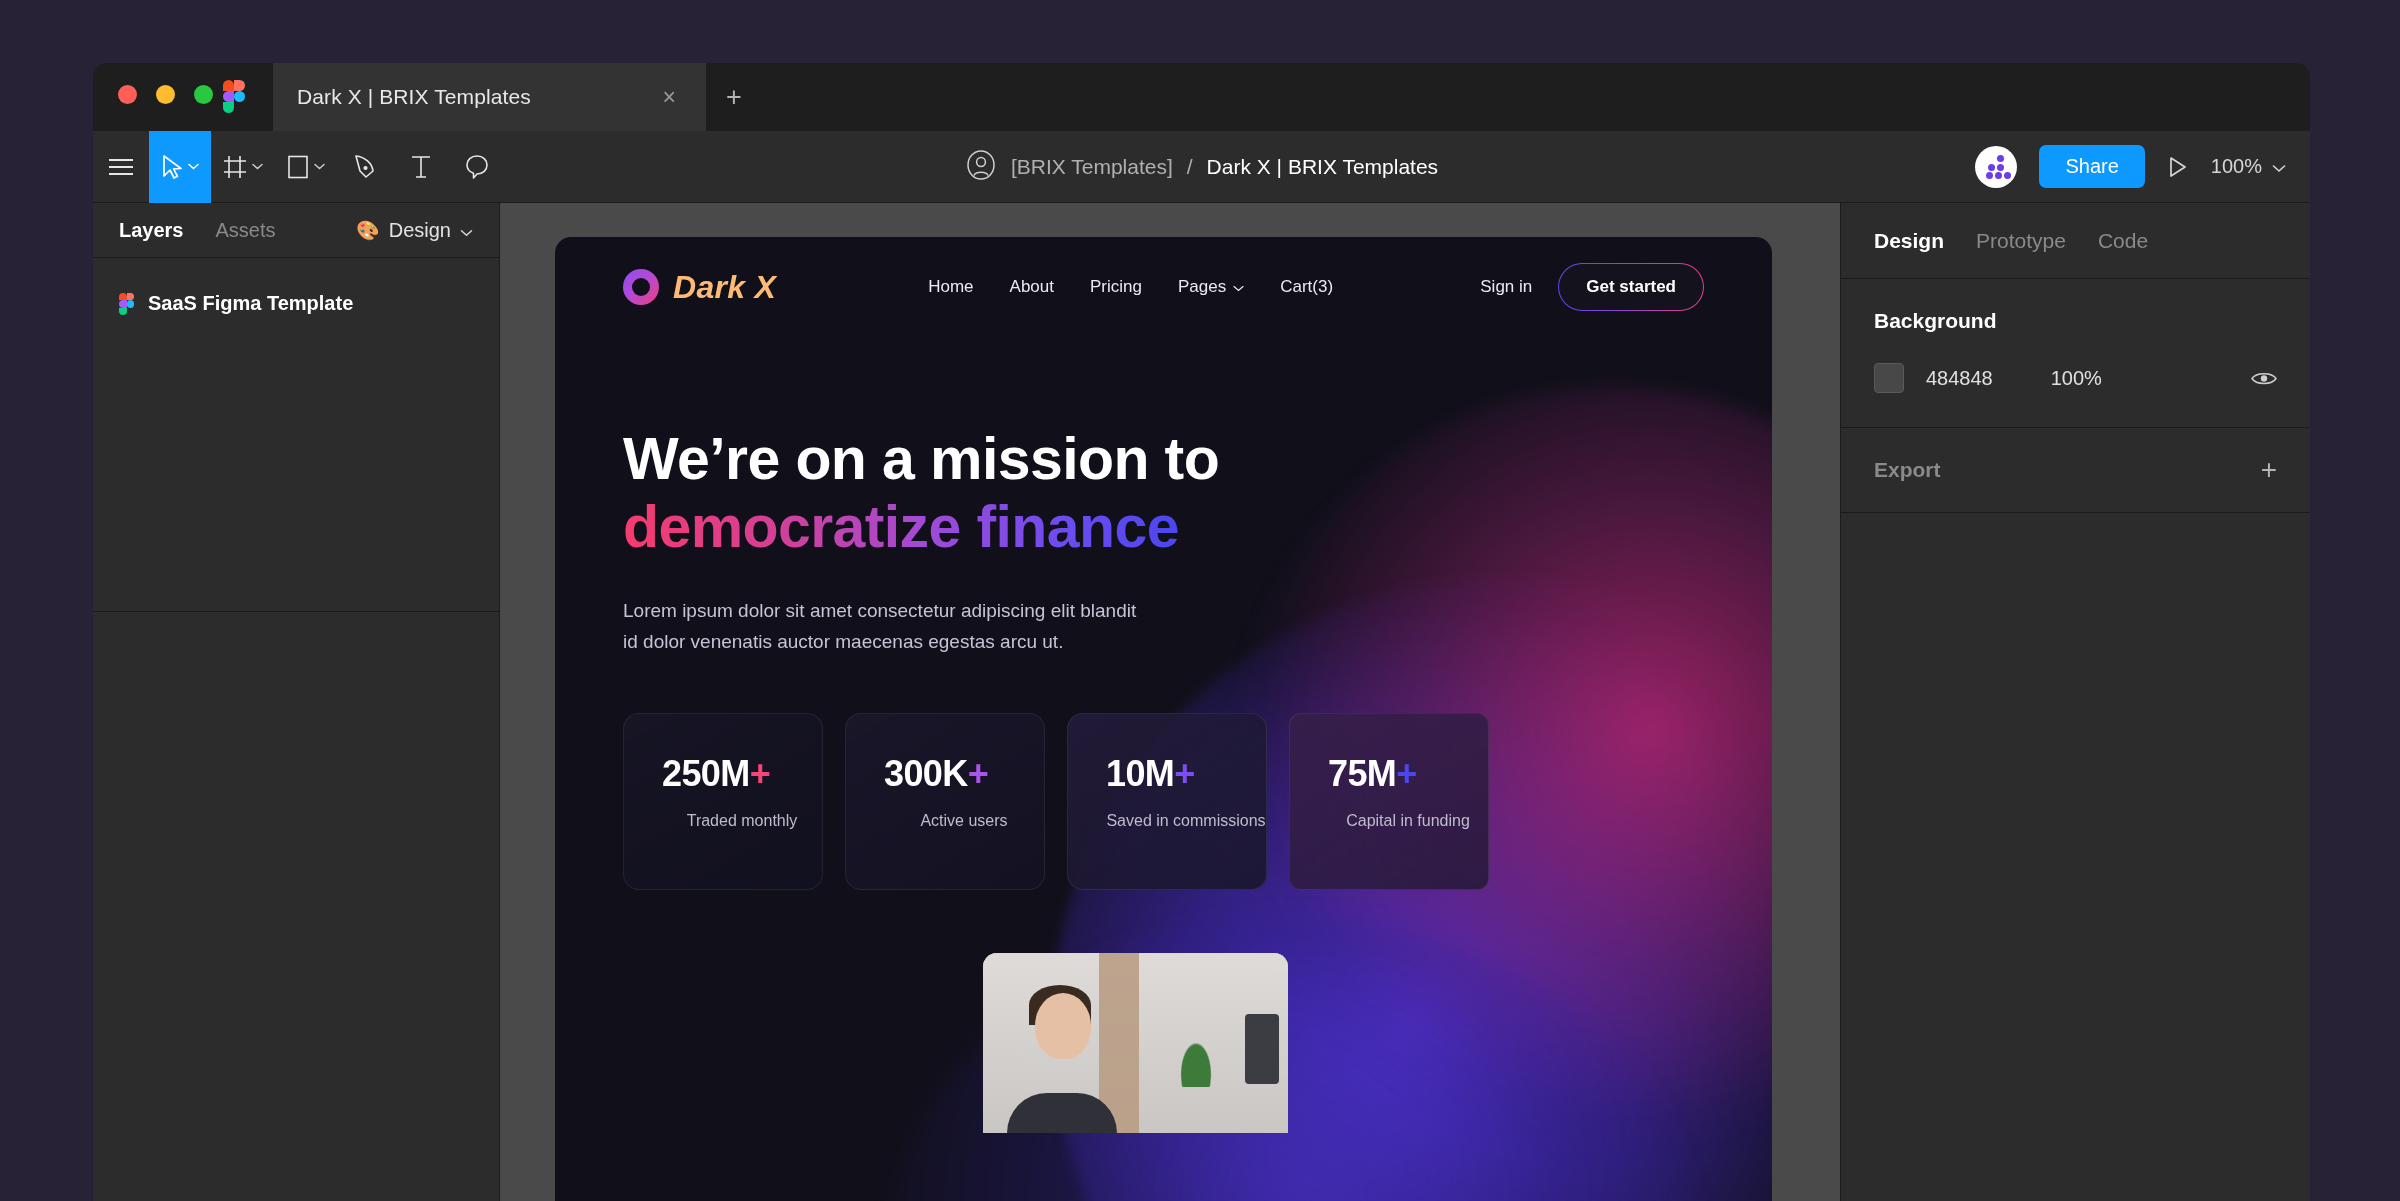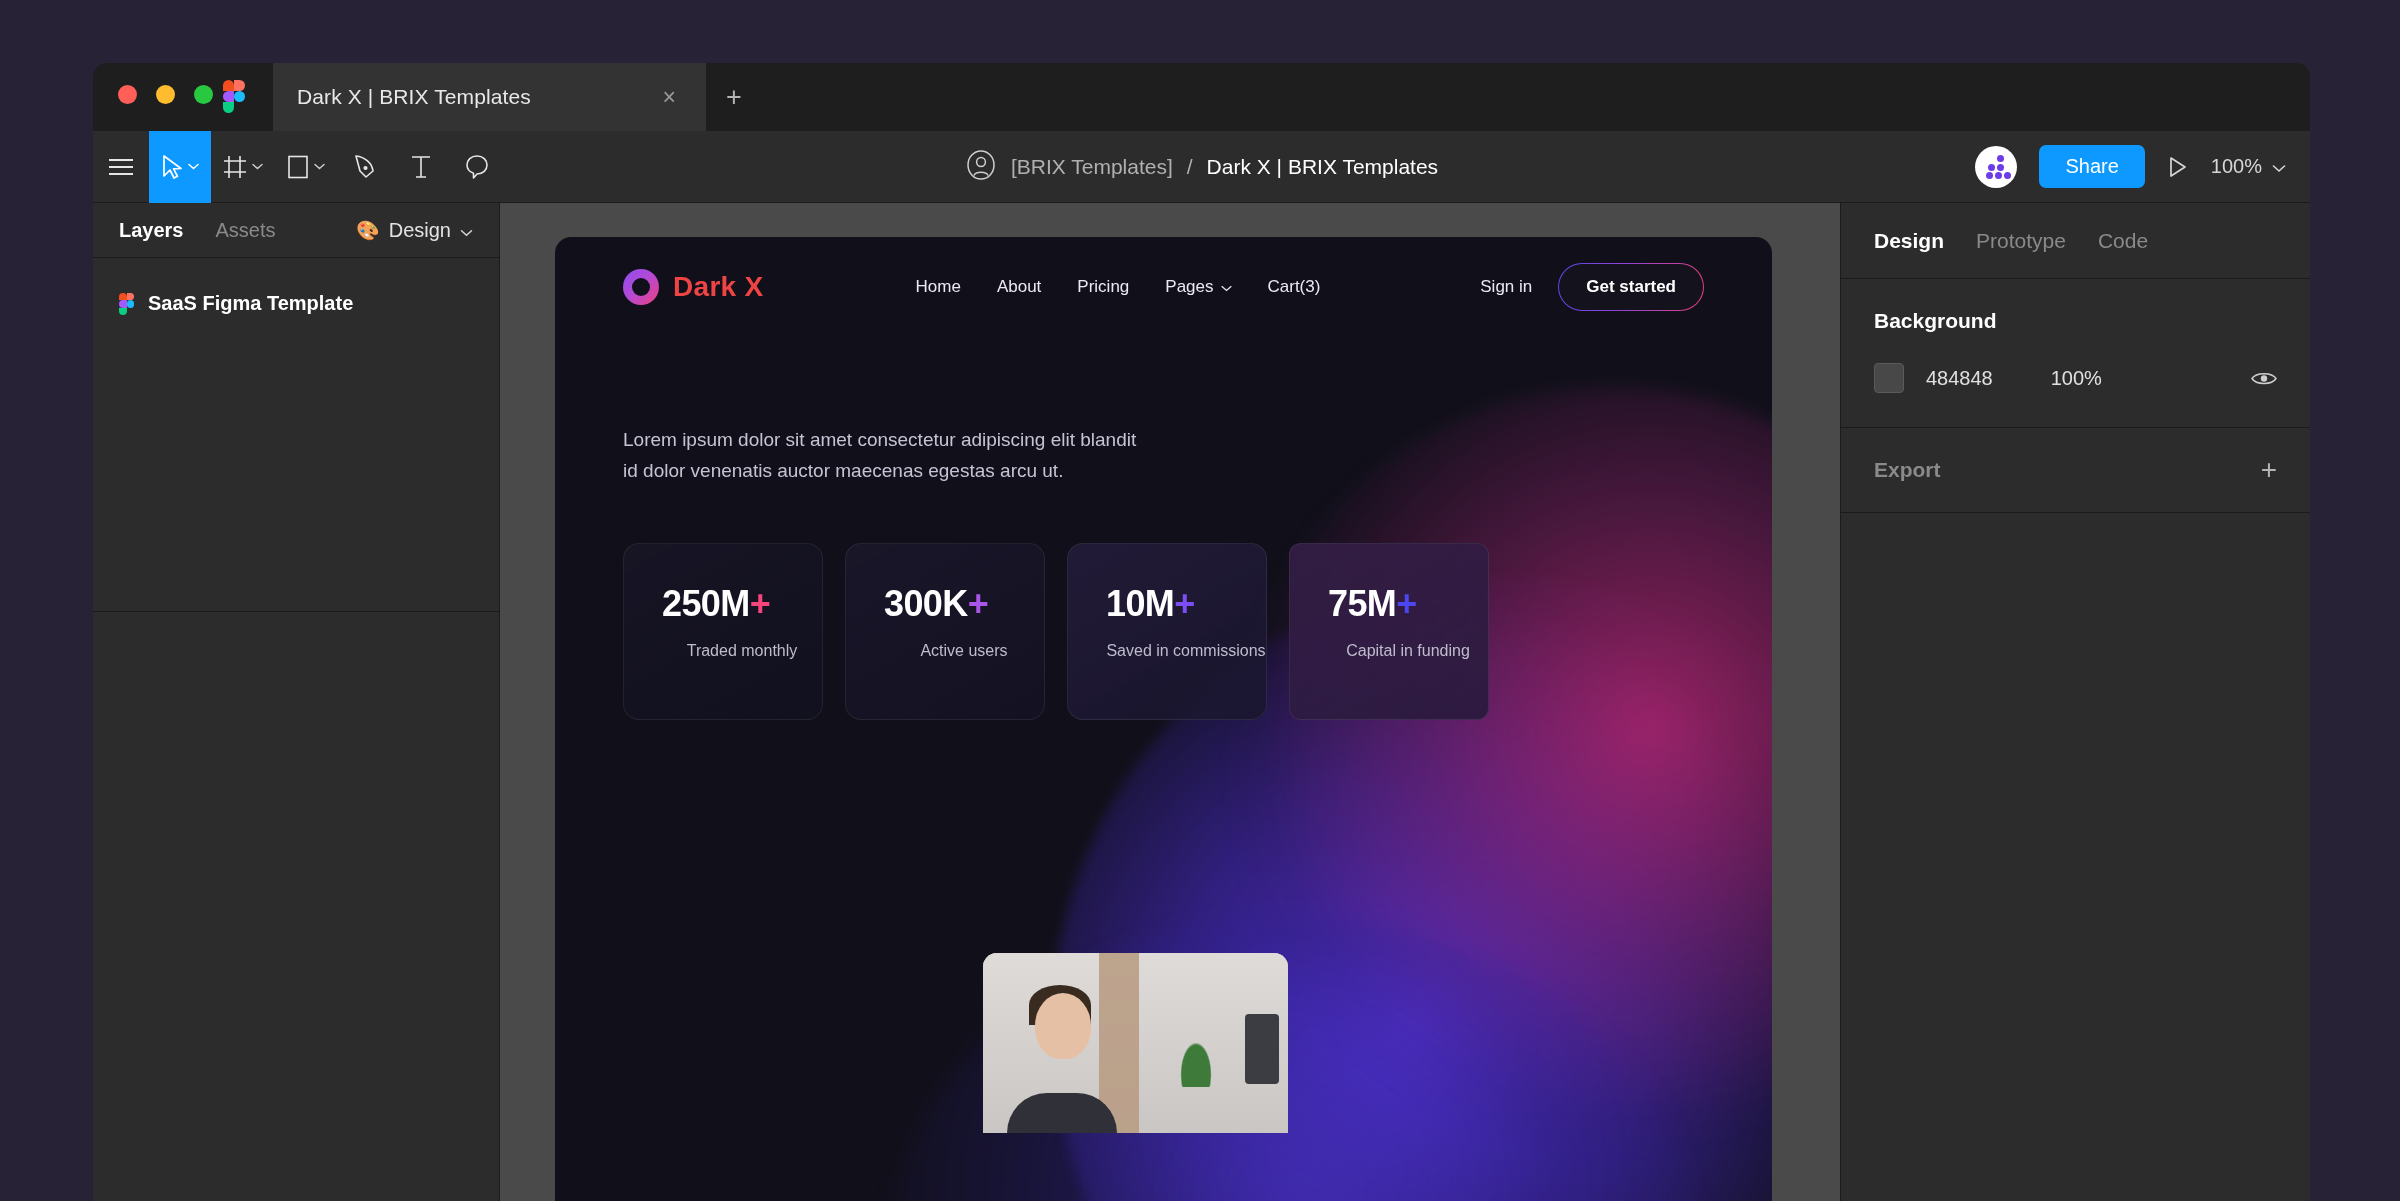--- a/index.html
+++ b/index.html
@@ -264,21 +264,21 @@
   .brand { display: flex; align-items: center; gap: 14px; }
   .brand-logo {
     width: 36px; height: 36px; border-radius: 50%;
     background: linear-gradient(135deg, #8e4df0 0%, #b24ad8 45%, #ef3f7d 100%);
     position: relative;
   }
   .brand-logo::after {
     content: ""; position: absolute; inset: 9px;
     border-radius: 50%; background: #11101a;
   }
-  .brand-name { color: #ef4444; font-size: 28px; font-weight: bold; letter-spacing: .3px; }
+  .brand-name { color: #fdba74; font-size: 32px; font-weight: bold; letter-spacing: .3px; font-style: italic; }
 
   .nav-links {
     display: flex; align-items: center; gap: 36px;
     margin-left: 152px;
   }
   .nav-link {
     color: #ebe9f2; font-size: 17px; cursor: pointer;
     display: flex; align-items: center; gap: 7px;
     white-space: nowrap;
   }
@@ -582,20 +582,24 @@
                 </span>
             </div>
 
             <div class="nav-actions">
               <span class="signin">Sign in</span>
               <span class="get-started">Get started</span>
             </div>
           </div>
 
           <div class="hero">
+            <div class="hero-h1">
+              <span>We’re on a mission to</span><br>
+              <span class="hero-grad">democratize finance</span>
+            </div>
             <div class="hero-p">
               <span>Lorem ipsum dolor sit amet consectetur adipiscing elit blandit</span><br>
               <span>id dolor venenatis auctor maecenas egestas arcu ut.</span>
             </div>
 
             <div class="stats">
               <div class="stat s1">
                 <div class="stat-num">
                   <span>250M</span><span class="stat-plus" style="color:#f4467a">+</span>
                 </div>

